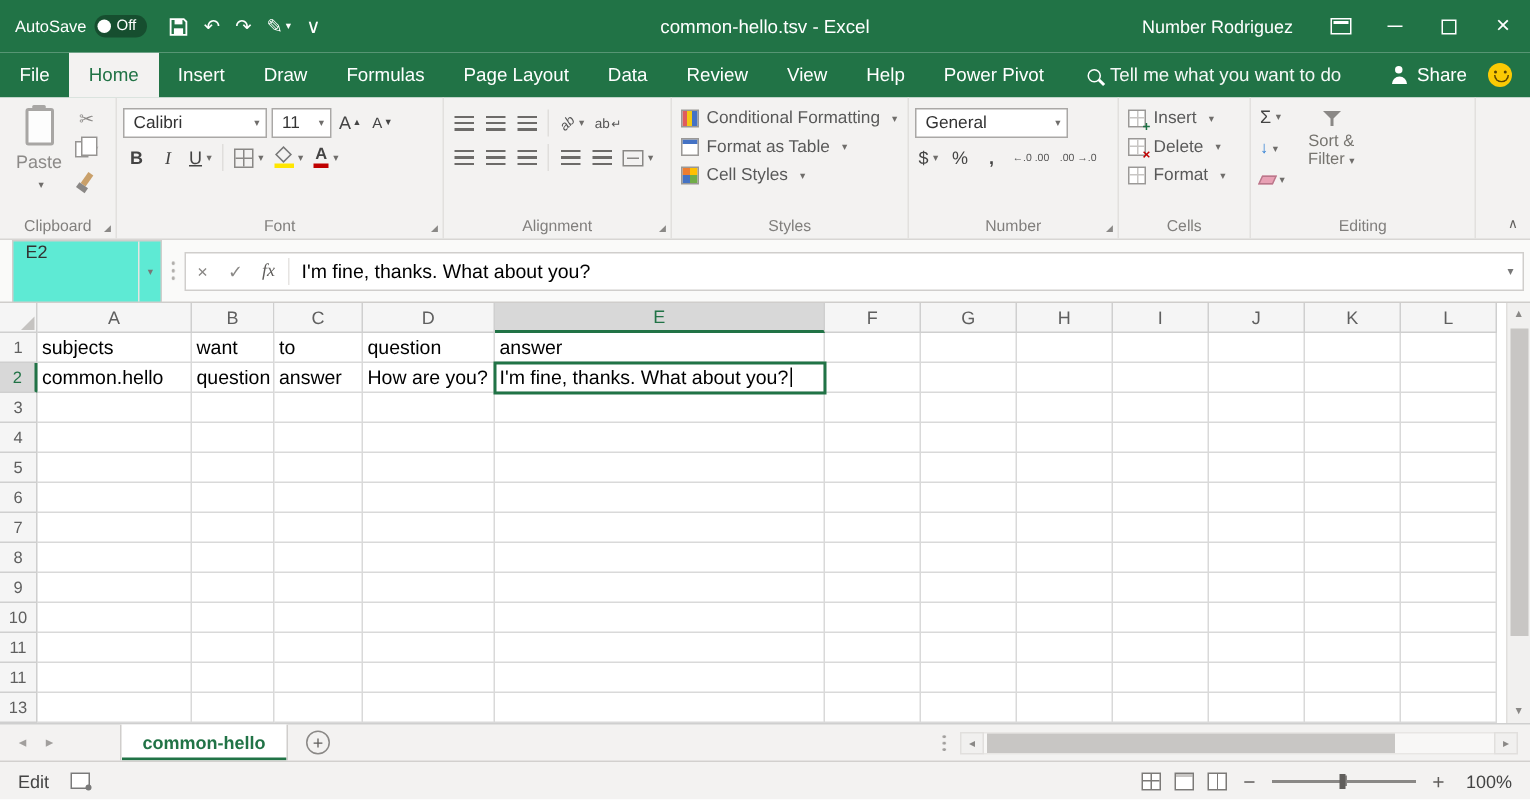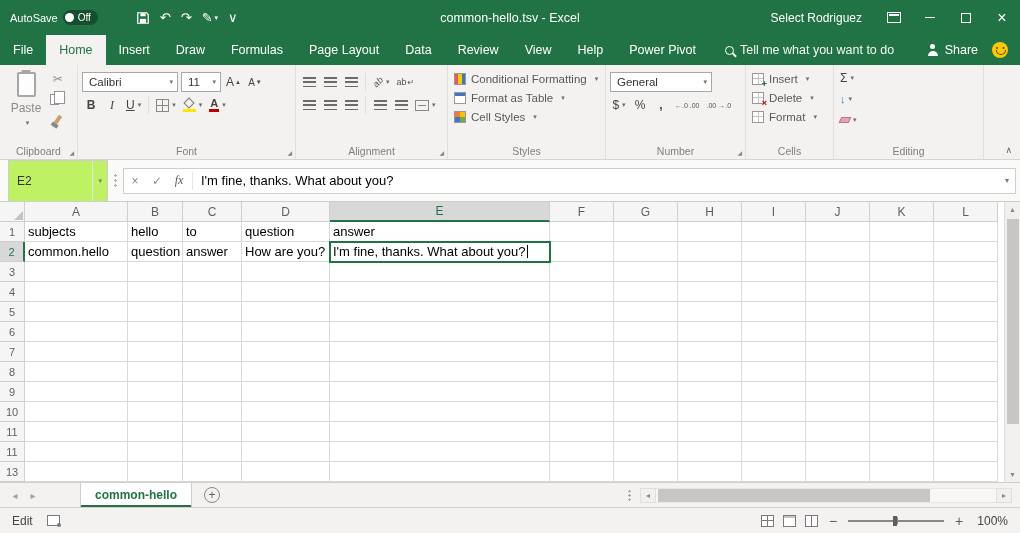--- a/index.html
+++ b/index.html
@@ -1,21 +1,21 @@
 <!DOCTYPE html>
 <html style="--green: #217346; --red: #c00000; --fill-yellow: #ffe600;"><head>
 <meta charset="utf-8">
 <style>
   * { margin:0; padding:0; box-sizing:border-box; }
   html,body { width:1020px; height:533px; overflow:hidden; }
   body { font-family:"Liberation Sans","DejaVu Sans",sans-serif; font-size:12px; background:#fff; color:#333; }
   .app { width:1020px; height:533px; display:flex; flex-direction:column; background:#fff; }
 
   
-  .titlebar { height:35px; background:var(--green,#217346); display:flex; align-items:center; color:#fff; position:relative; flex:none;gap:24px; }
+  .titlebar { height:35px; background:var(--green,#217346); display:flex; align-items:center; color:#fff; position:relative; flex:none; }
   .autosave { display:flex; align-items:center; gap:5px; margin-left:10px; font-size:11px; }
   .as-pill { display:flex; align-items:center; gap:4px; background:rgba(0,0,0,.32); border-radius:8px; padding:2px 7px 2px 2px; font-size:10px; }
   .as-dot { width:9px; height:9px; border-radius:50%; background:#fff; }
   .qat { display:flex; align-items:center; gap:10px; margin-left:14px; }
   .qbtn { display:flex; align-items:center; color:#fff; font-size:13px; line-height:1; }
   .qbtn .dds2 { font-size:7px; margin-left:2px; }
   .title-center { position:absolute; left:0; right:0; text-align:center; font-size:12.5px; pointer-events:none; }
   .tb-right { margin-left:auto; display:flex; align-items:center; z-index:2; }
   .user { font-size:12px; margin-right:14px; }
   .winbtn { width:36px; height:35px; display:flex; align-items:center; justify-content:center; font-size:14px; }
@@ -116,21 +116,21 @@
   .big-lbl { font-size:11px; color:#76746f; text-align:center; line-height:12px; width:46px; }
   .funnel-icon { width:12px; height:12px; position:relative; display:inline-block; }
   .funnel-icon::before { content:""; position:absolute; top:1px; left:0; border:6px solid transparent; border-top:6px solid #8a8886; }
   .funnel-icon::after { content:""; position:absolute; top:6px; left:5px; width:2px; height:5px; background:#8a8886; }
   .mag-icon { width:9px; height:9px; border:1.5px solid #4a6fa5; border-radius:50%; position:relative; display:inline-block; }
   .mag-icon::after { content:""; position:absolute; width:5px; height:1.5px; background:#4a6fa5; transform:rotate(45deg); right:-4px; bottom:-1px; }
   .collapse { position:absolute; right:8px; bottom:4px; color:#605e5c; font-size:9px; }
 
   
   .fstrip { height:42px; background:#fafaf9; border-bottom:1px solid #cfcdcb; display:flex; align-items:center; padding:0 4px 0 8px; flex:none; }
-  .name-box { width:100px; height:42px; background:#bef264; border:1px solid #d0cecc; display:flex; align-items:center; padding-left:8px; font-size:12px; color:#333; flex:none; }
+  .name-box { width:100px; height:42px; background:#5eead4; border:1px solid #d0cecc; display:flex; padding-left:8px; font-size:12px; color:#333; flex:none; }
   .nb-dd { margin-left:auto; border-left:1px solid #e6e4e2; height:100%; display:flex; align-items:center; padding:0 5px; font-size:7px; color:#777; }
   .fdots { width:3px; height:15px; margin:0 6px; background:radial-gradient(circle,#b0aeab 1px,transparent 1.3px) 0 0/3px 5px; flex:none; }
   .fwhite { flex:1; display:flex; align-items:center; background:#fff; border:1px solid #d0cecc; height:26px; }
   .fbtn { width:22px; height:24px; display:flex; align-items:center; justify-content:center; color:#8a8886; font-size:12px; flex:none; }
   .fbtn.fx { font-style:italic; font-family:"Liberation Serif","DejaVu Serif",serif; color:#5f5d5b; }
   .fsep { width:1px; height:18px; background:#e6e4e2; margin:0 2px; }
   .finput { flex:1; display:flex; align-items:center; padding-left:6px; font-size:13px; color:#000; overflow:hidden; white-space:nowrap; }
   .fexpand { margin-left:auto; padding:0 6px; font-size:8px; color:#777; }
 
   
@@ -202,21 +202,21 @@
             <rect x="4.5" y="9" width="7" height="5" fill="#fff"></rect>
           </svg>
       </span>
       <span class="qbtn">↶</span>
       <span class="qbtn">↷</span>
       <span class="qbtn">✎<span class="dds2">▾</span></span>
       <span class="qbtn">∨</span>
     </div>
     <div class="title-center">common-hello.tsv - Excel</div>
     <div class="tb-right">
-      <span class="user">Select Rodriguez</span>
+      <span class="user">Number Rodriguez</span>
       <span class="winbtn">
           <span class="rdo-icon"></span>
         </span>
       <span class="winbtn">
           <span class="min-icon"></span>
         </span>
       <span class="winbtn">
           <span class="max-icon"></span>
         </span>
       <span class="winbtn" style="font-size:16px;">×</span>
@@ -405,20 +405,24 @@
         <div class="edit-small">
           <span class="sbtn dd">
               <span>Σ</span>
             </span>
           <span class="sbtn dd">
               <span class="fill-down-icon">↓</span>
             </span>
           <span class="sbtn dd">
               <span class="eraser-icon"></span>
             </span>
+        </div>
+        <div class="bigbtn">
+          <span class="funnel-icon"></span>
+          <span class="big-lbl dd"><span>Sort &amp; Filter</span></span>
         </div>
       </div>
       <span class="g-label">Editing</span>
     </div>
 
     <span class="collapse">∧</span>
   </div>
 
   <div class="fstrip">
     <div class="name-box">
@@ -452,21 +456,21 @@
           <div class="col-h" style="width: 64px;">H</div>
           <div class="col-h" style="width: 64px;">I</div>
           <div class="col-h" style="width: 64px;">J</div>
           <div class="col-h" style="width: 64px;">K</div>
           <div class="col-h" style="width: 64px;">L</div>
         </div>
       <div>
           <div class="grid-row">
             <div class="row-h">1</div>
             <div class="cell" style="width: 103px;">subjects</div>
-            <div class="cell" style="width: 55px;">hello</div>
+            <div class="cell" style="width: 55px;">want</div>
             <div class="cell" style="width: 59px;">to</div>
             <div class="cell" style="width: 88px;">question</div>
             <div class="cell" style="width: 220px;">answer</div>
             <div class="cell" style="width: 64px;"></div>
             <div class="cell" style="width: 64px;"></div>
             <div class="cell" style="width: 64px;"></div>
             <div class="cell" style="width: 64px;"></div>
             <div class="cell" style="width: 64px;"></div>
             <div class="cell" style="width: 64px;"></div>
             <div class="cell" style="width: 64px;"></div>

